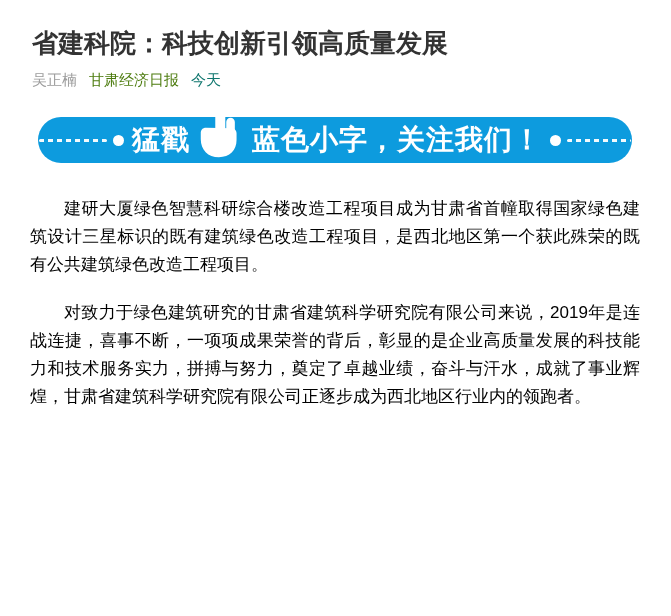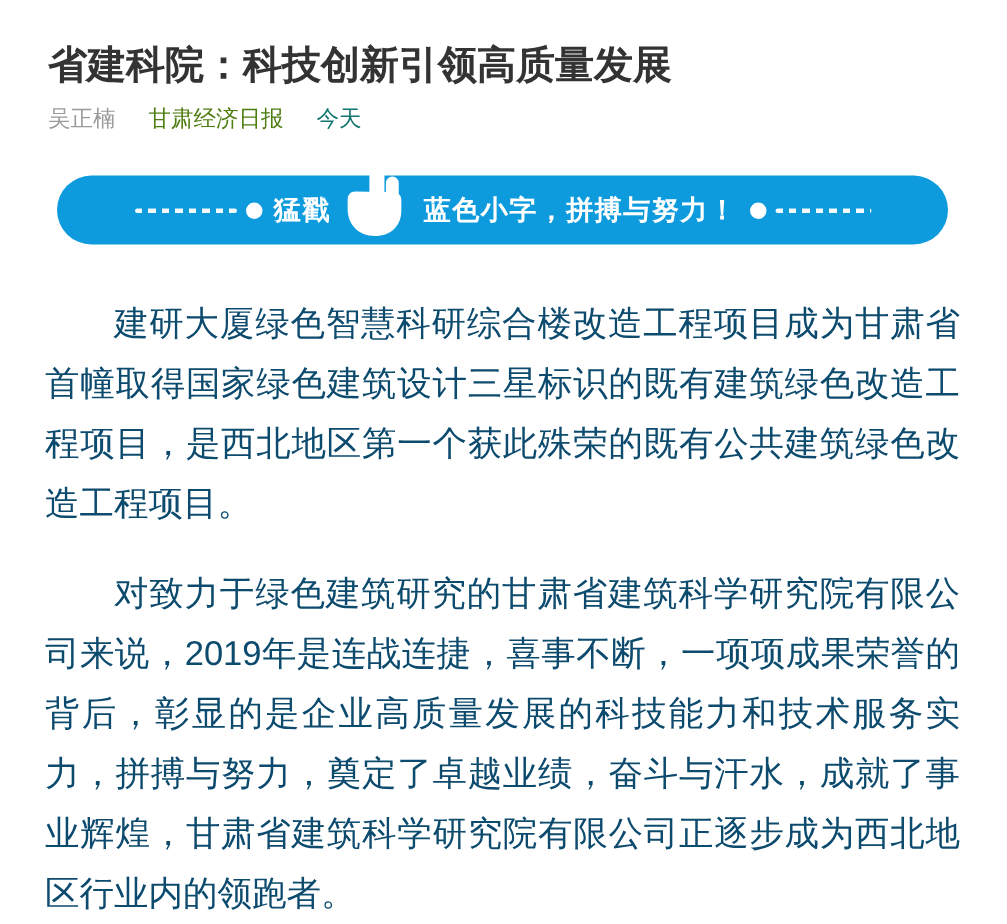--- a/index.html
+++ b/index.html
@@ -17,21 +17,21 @@
   .title {
     font-size: 26px;
     font-weight: 700;
     color: #333333;
     line-height: 30px;
     margin: 0 0 13px 2px;
   }
   .byline {
     display: flex;
     align-items: center;
-    gap: 22px;
+    gap: 12px;
     font-size: 15px;
     margin: 0 0 0 2px;
     line-height: 18px;
   }
   .byline .author { color: #9b9b9b; }
   .byline .account { color: #4d7c0f; cursor: pointer; }
   .byline .date { color: #0f766e; }
   .banner {
     position: relative;
     margin: 28px 8px 0 8px;
@@ -53,37 +53,37 @@
   .banner .dash.right { width: 64px; margin-left: 6px; }
   .banner .dot {
     width: 11px; height: 11px;
     border-radius: 50%;
     background: #ffffff;
     flex: 0 0 auto;
   }
   .banner .btxt {
     color: #ffffff;
     font-weight: 700;
-    font-size: 18px;
+    font-size: 28px;
     letter-spacing: 1px;
     white-space: nowrap;
     margin: 16px 8px;
     line-height: 1;
   }
   .banner .hand {
     width: 42px;
     height: 54px;
     margin: -16px 2px 0 2px;
     flex: 0 0 auto;
   }
   .content { margin-top: 32px; }
   .content p {
-    font-size: 23px;
-    color: #0c4a6e;
-    line-height: 40px;
+    font-size: 17px;
+    color: #000000;
+    line-height: 28px;
     text-align: justify;
     text-indent: 2em;
     margin: 0 0 20px 0;
   }
 </style>
 </head>
 <body>
 
 <div class="article">
 
@@ -101,21 +101,21 @@
     <span class="btxt">猛戳</span>
     <span class="hand">
       <svg viewBox="0 0 44 56" width="42" height="54" aria-hidden="true">
         <g fill="#ffffff">
           <rect x="16" y="1" width="10.5" height="33" rx="5.2"></rect>
           <rect x="27.5" y="13" width="9" height="18" rx="4.5"></rect>
           <path d="M6.2 23.5 C2.8 23.5 0.8 25.8 0.8 29.1 L0.8 35.5 C0.8 46.5 8.3 54.5 19.8 54.5 C31 54.5 38.3 47.5 38.3 36.5 L38.3 29.3 C38.3 26.3 36.1 24 33.1 24 L6.2 23.5 Z"></path>
         </g>
       </svg>
     </span>
-    <span class="btxt">蓝色小字，拼搏与努力！</span>
+    <span class="btxt">蓝色小字，关注我们！</span>
     <span class="dot"></span>
     <span class="dash right"></span>
   </div>
 
   <div class="content">
     <p>建研大厦绿色智慧科研综合楼改造工程项目成为甘肃省首幢取得国家绿色建筑设计三星标识的既有建筑绿色改造工程项目，是西北地区第一个获此殊荣的既有公共建筑绿色改造工程项目。</p>
     <p>对致力于绿色建筑研究的甘肃省建筑科学研究院有限公司来说，2019年是连战连捷，喜事不断，一项项成果荣誉的背后，彰显的是企业高质量发展的科技能力和技术服务实力，拼搏与努力，奠定了卓越业绩，奋斗与汗水，成就了事业辉煌，甘肃省建筑科学研究院有限公司正逐步成为西北地区行业内的领跑者。</p>
   </div>
 
 </div>

